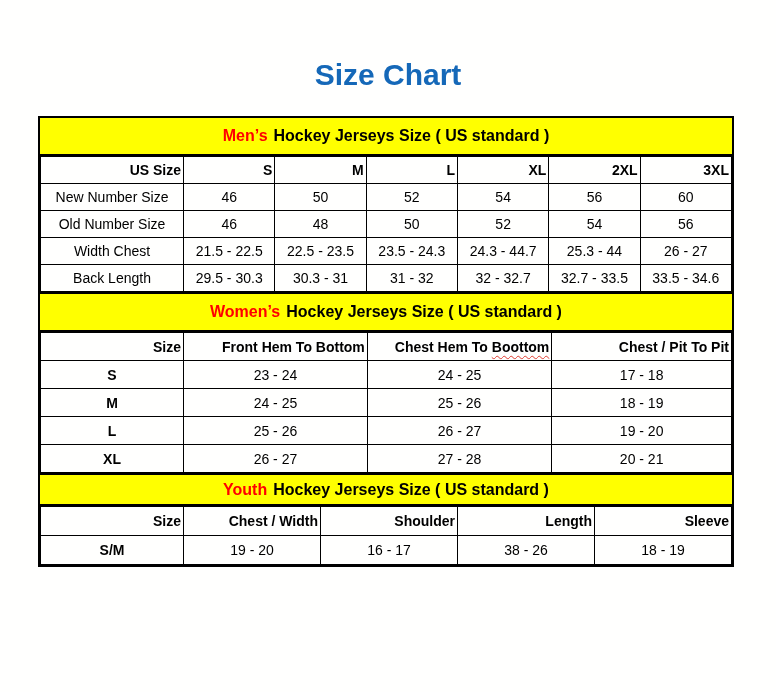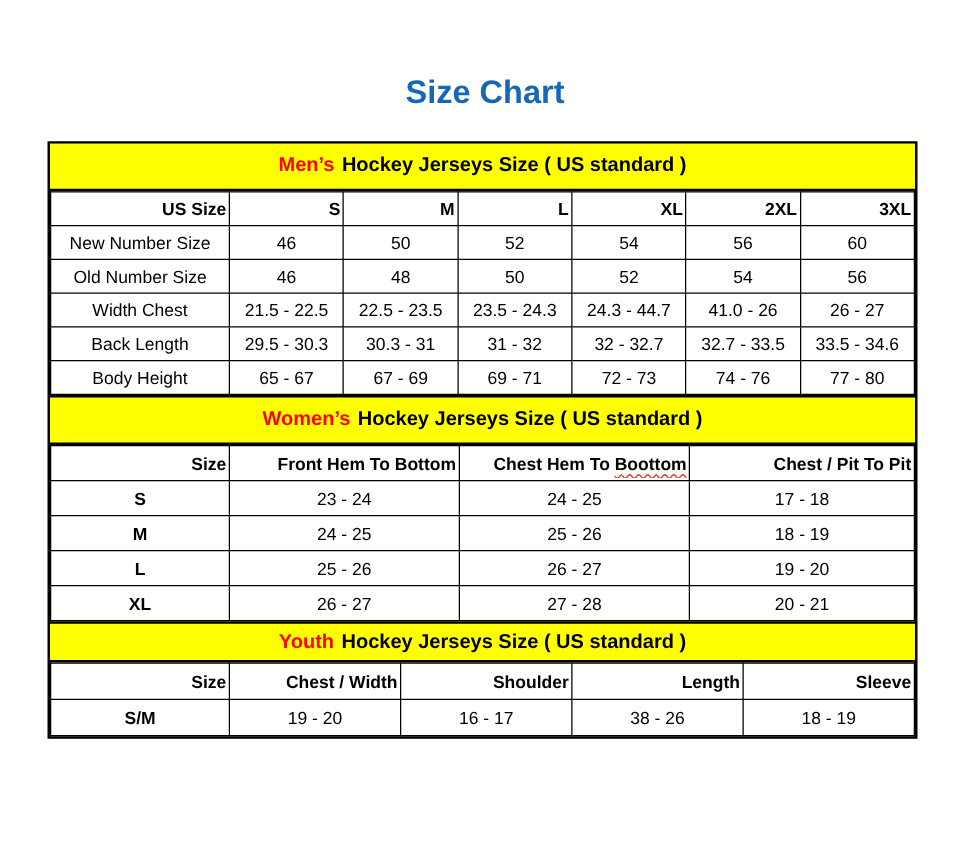--- a/index.html
+++ b/index.html
@@ -5,21 +5,21 @@
   html,body { margin:0; padding:0; }
   body {
     width:776px; height:692px;
     background:#fffffe;
     font-family:"Liberation Sans", sans-serif;
     color:#000; overflow:hidden;
   }
   .title {
     margin:58px 0 0 0;
     text-align:center;
-    font-size:26px; font-weight:bold;
+    font-size:30px; font-weight:bold;
     color:#1568b8;
   }
   .wrap {
     margin:24px 0 0 38px;
     width:696px;
     border:2px solid #000;
     box-sizing:border-box;
   }
   .band {
     display:flex; justify-content:center; align-items:center; gap:6px;
@@ -108,40 +108,31 @@
           <td>52</td>
           <td>54</td>
           <td>56</td>
         </tr>
         <tr>
           <td>Width Chest</td>
           <td>21.5 - 22.5</td>
           <td>22.5 - 23.5</td>
           <td>23.5 - 24.3</td>
           <td>24.3 - 44.7</td>
-          <td>41.0 - 26</td>
+          <td>25.3 - 44</td>
           <td>26 - 27</td>
         </tr>
         <tr>
           <td>Back Length</td>
           <td>29.5 - 30.3</td>
           <td>30.3 - 31</td>
           <td>31 - 32</td>
           <td>32 - 32.7</td>
           <td>32.7 - 33.5</td>
           <td>33.5 - 34.6</td>
-        </tr>
-        <tr>
-          <td>Body Height</td>
-          <td>65 - 67</td>
-          <td>67 - 69</td>
-          <td>69 - 71</td>
-          <td>72 - 73</td>
-          <td>74 - 76</td>
-          <td>77 - 80</td>
         </tr>
       </tbody>
     </table>
 
     <div class="band mid">
       <span class="hl">Women’s</span>
       <span>Hockey Jerseys Size ( US standard )</span>
     </div>
     <table class="sizes t-womens">
       <colgroup>

